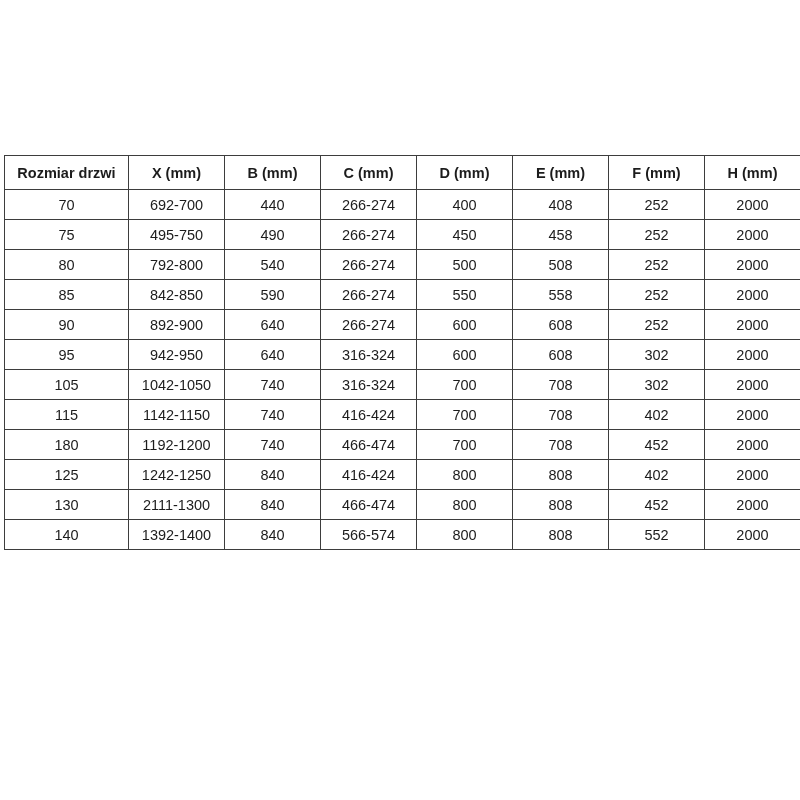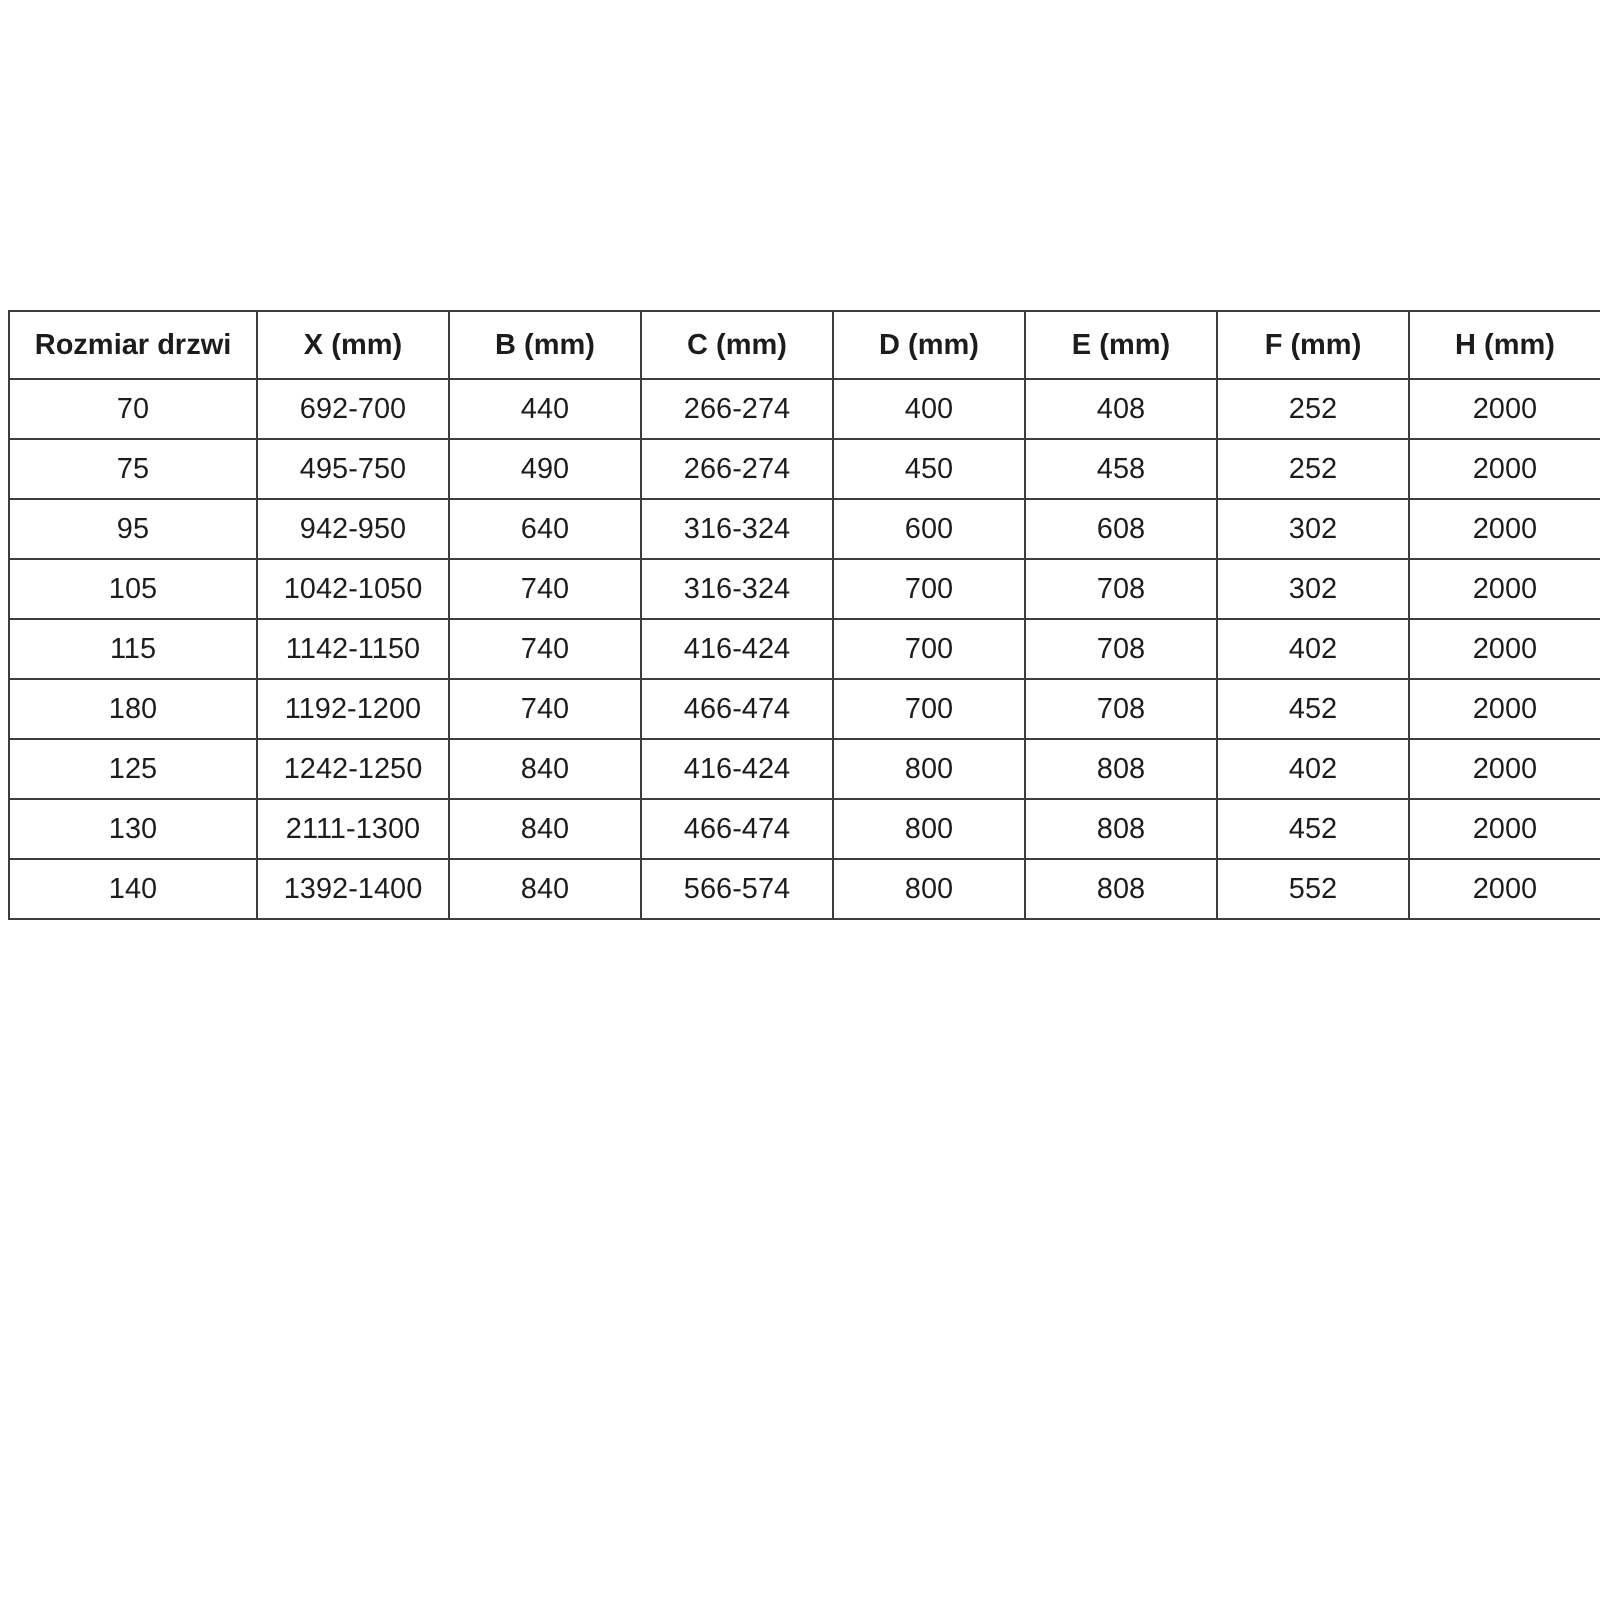--- a/index.html
+++ b/index.html
@@ -94,20 +94,50 @@
             <td>75</td>
             <td>495-750</td>
             <td>490</td>
             <td>266-274</td>
             <td>450</td>
             <td>458</td>
             <td>252</td>
             <td>2000</td>
           </tr>
           <tr>
+            <td>80</td>
+            <td>792-800</td>
+            <td>540</td>
+            <td>266-274</td>
+            <td>500</td>
+            <td>508</td>
+            <td>252</td>
+            <td>2000</td>
+          </tr>
+          <tr>
+            <td>85</td>
+            <td>842-850</td>
+            <td>590</td>
+            <td>266-274</td>
+            <td>550</td>
+            <td>558</td>
+            <td>252</td>
+            <td>2000</td>
+          </tr>
+          <tr>
+            <td>90</td>
+            <td>892-900</td>
+            <td>640</td>
+            <td>266-274</td>
+            <td>600</td>
+            <td>608</td>
+            <td>252</td>
+            <td>2000</td>
+          </tr>
+          <tr>
             <td>95</td>
             <td>942-950</td>
             <td>640</td>
             <td>316-324</td>
             <td>600</td>
             <td>608</td>
             <td>302</td>
             <td>2000</td>
           </tr>
           <tr>

